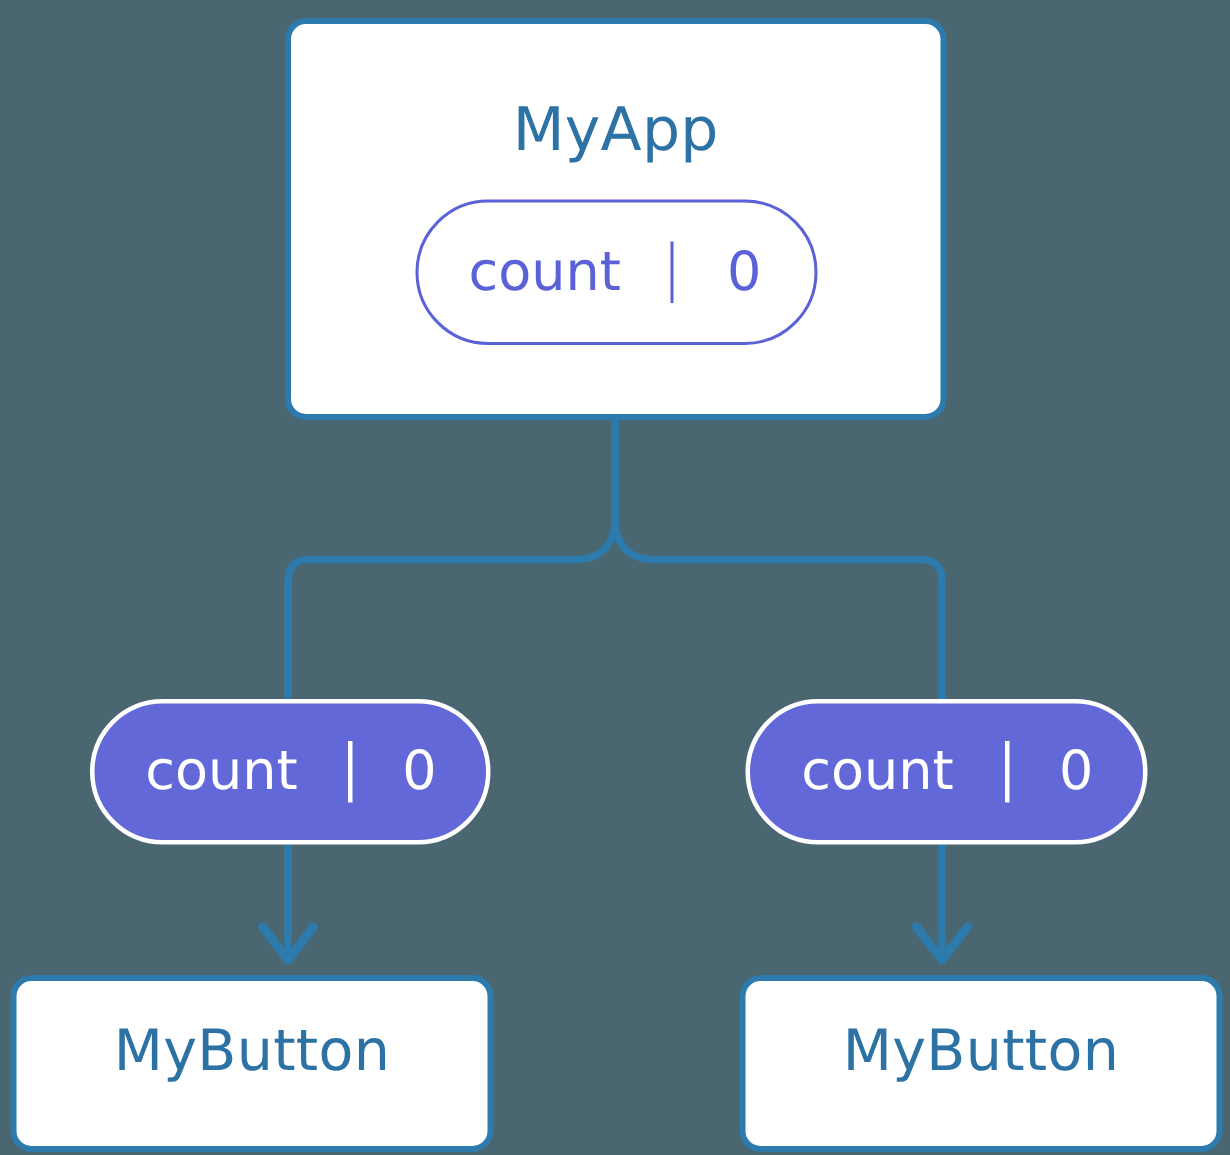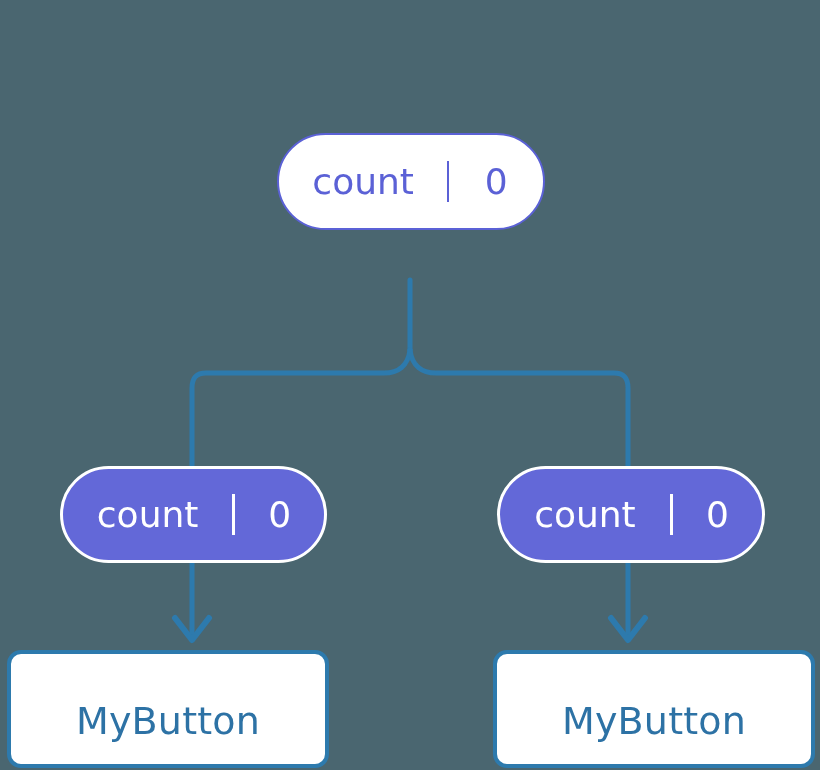--- a/index.html
+++ b/index.html
@@ -68,21 +68,21 @@
     width: 322px;
     height: 118px;
   }
   #button-box-right {
     left: 493px;
     top: 650px;
     width: 322px;
     height: 118px;
   }
   .leaf-title {
-    top: 45px;
+    top: 24px;
     font-size: 38px;
   }
 
   
   .state-pill {
     position: absolute;
     z-index: 3;
     display: flex;
     align-items: center;
     box-sizing: border-box;
@@ -170,20 +170,23 @@
 
       <path d="M 192 562 L 192 640"></path>
       <path d="M 628 562 L 628 640"></path>
     </g>
     <g fill="none" stroke="#2d7aad" stroke-width="6" stroke-linecap="round" stroke-linejoin="round">
       <polyline points="175,618 192,640 209,618"></polyline>
       <polyline points="611,618 628,640 645,618"></polyline>
     </g>
   </svg>
 
+  <div id="app-box" class="component-box">
+    <div class="component-title">MyApp</div>
+  </div>
 
   <div id="app-state-pill" class="state-pill outlined">
     <div class="pill-key">count</div>
     <div class="pill-value">0</div>
   </div>
 
   <div id="props-pill-left" class="state-pill filled">
     <div class="pill-key">count</div>
     <div class="pill-value">0</div>
   </div>

